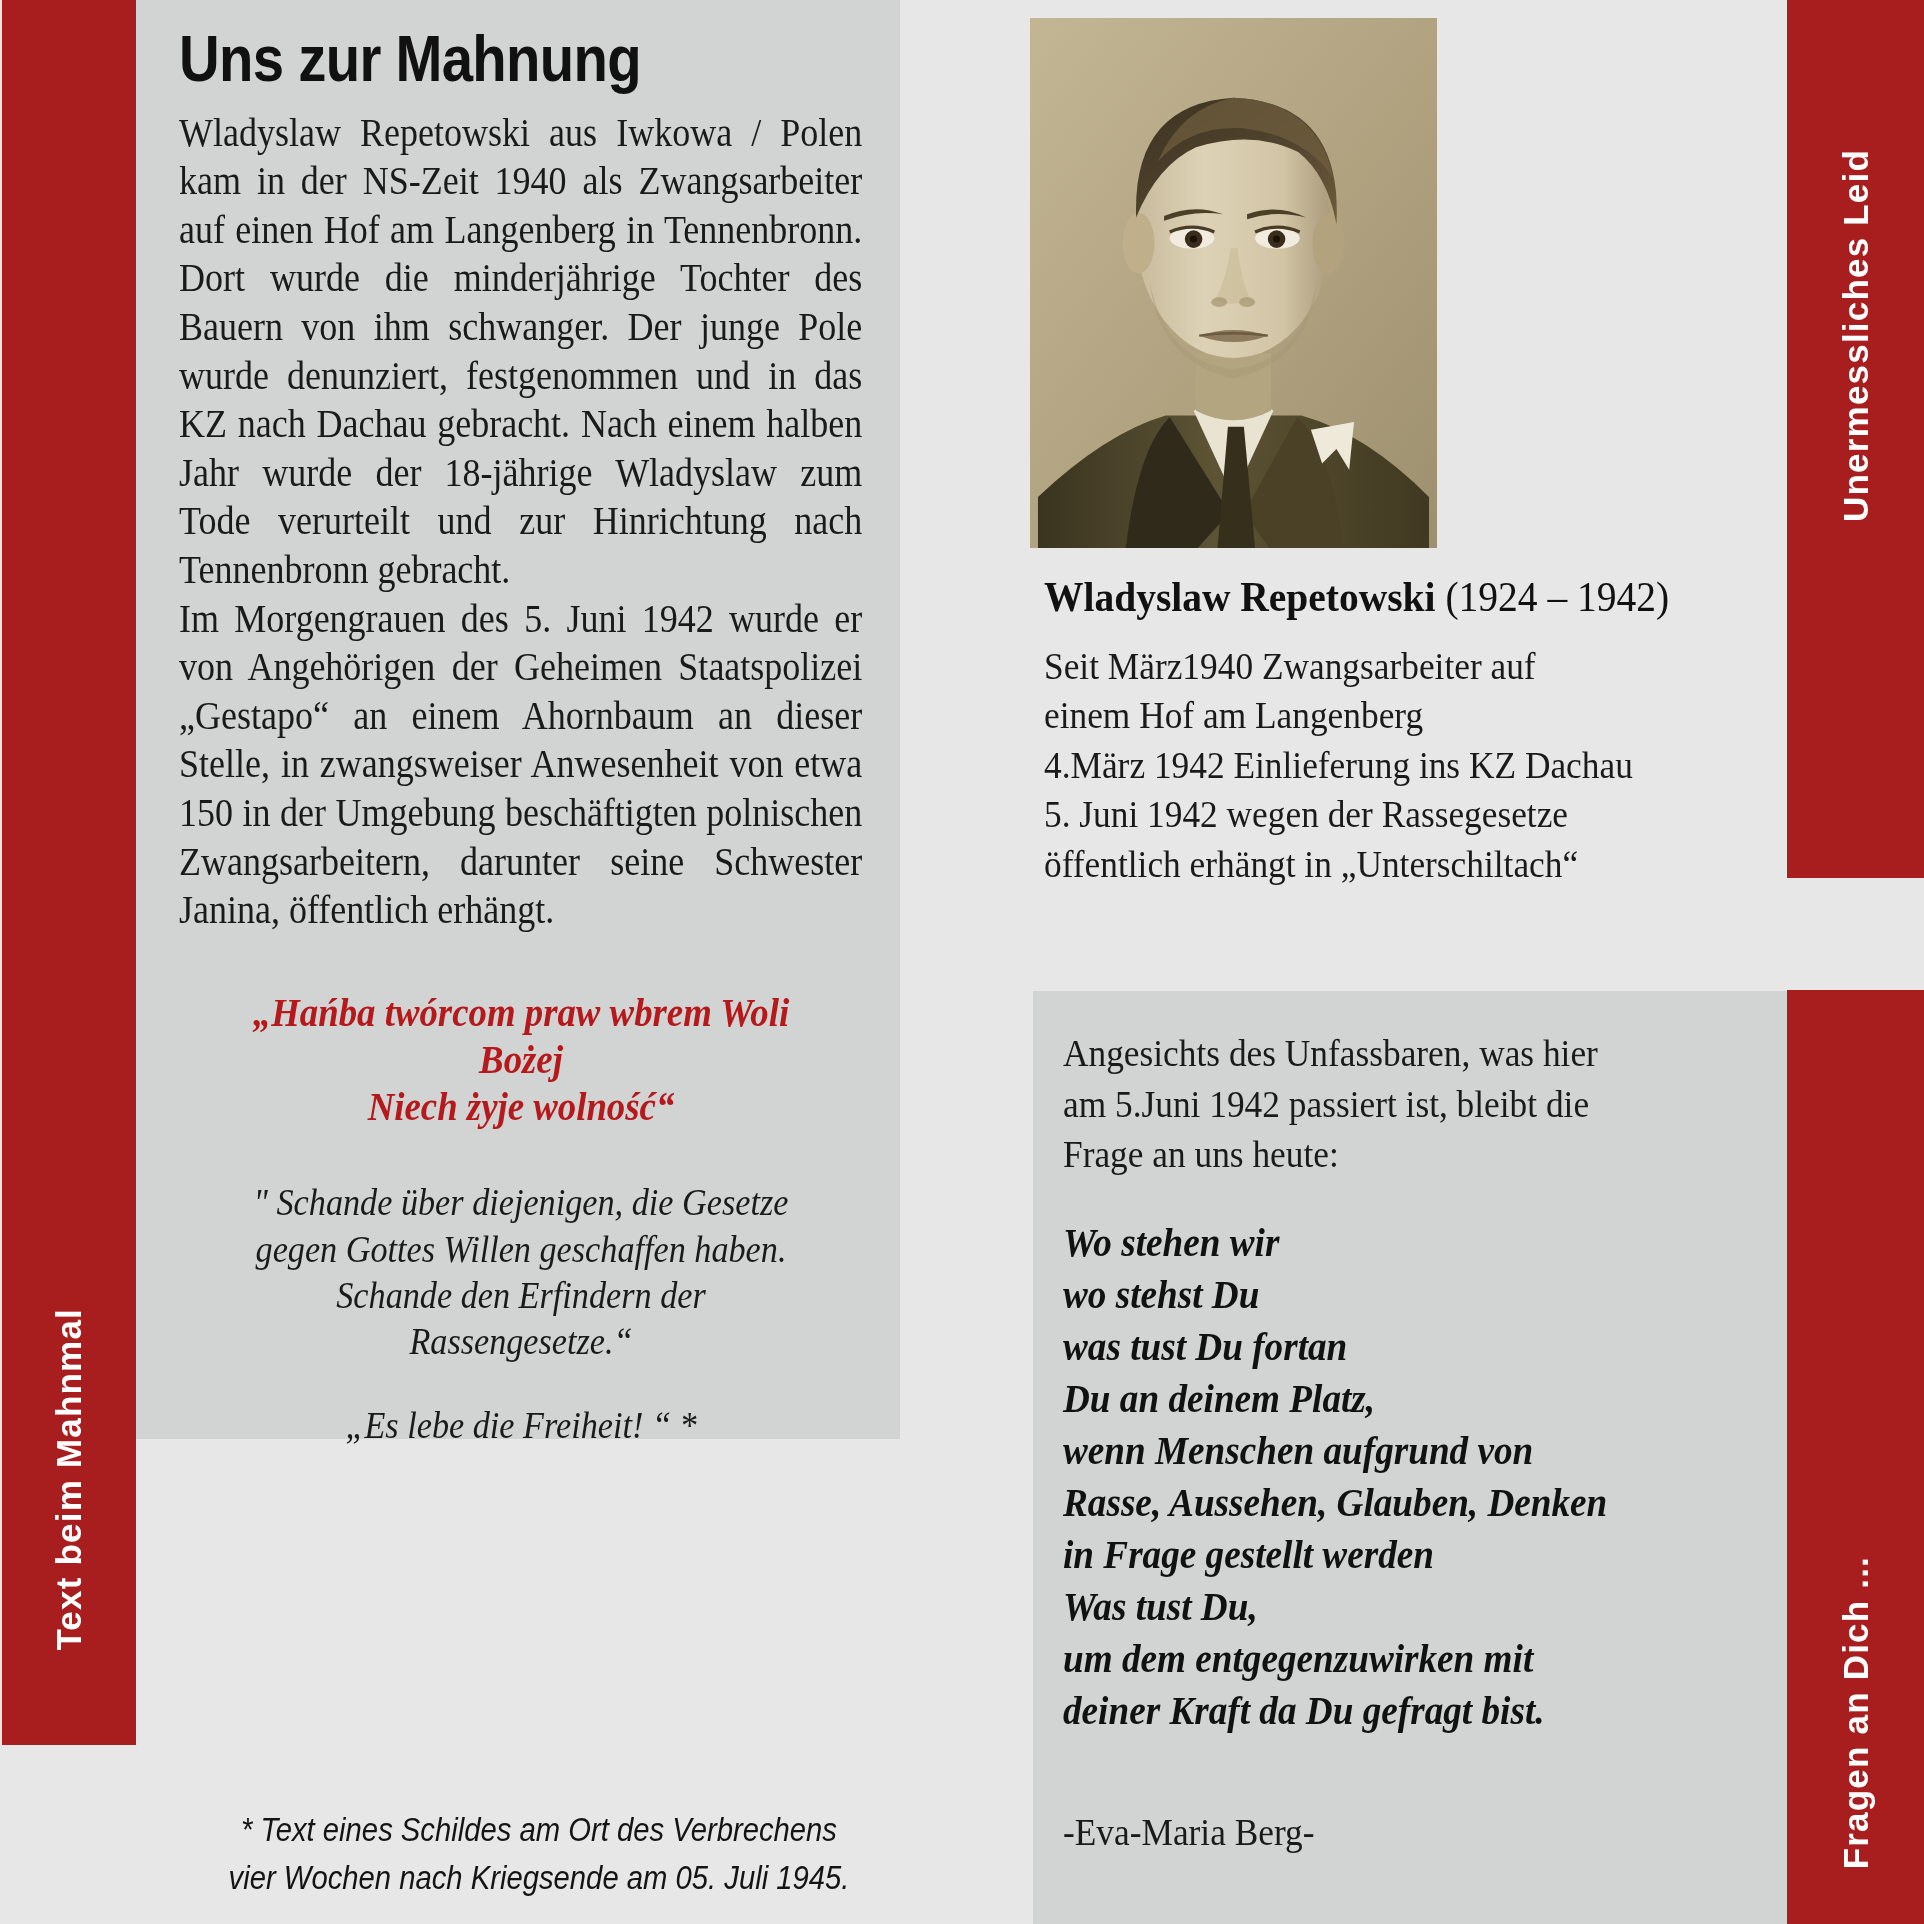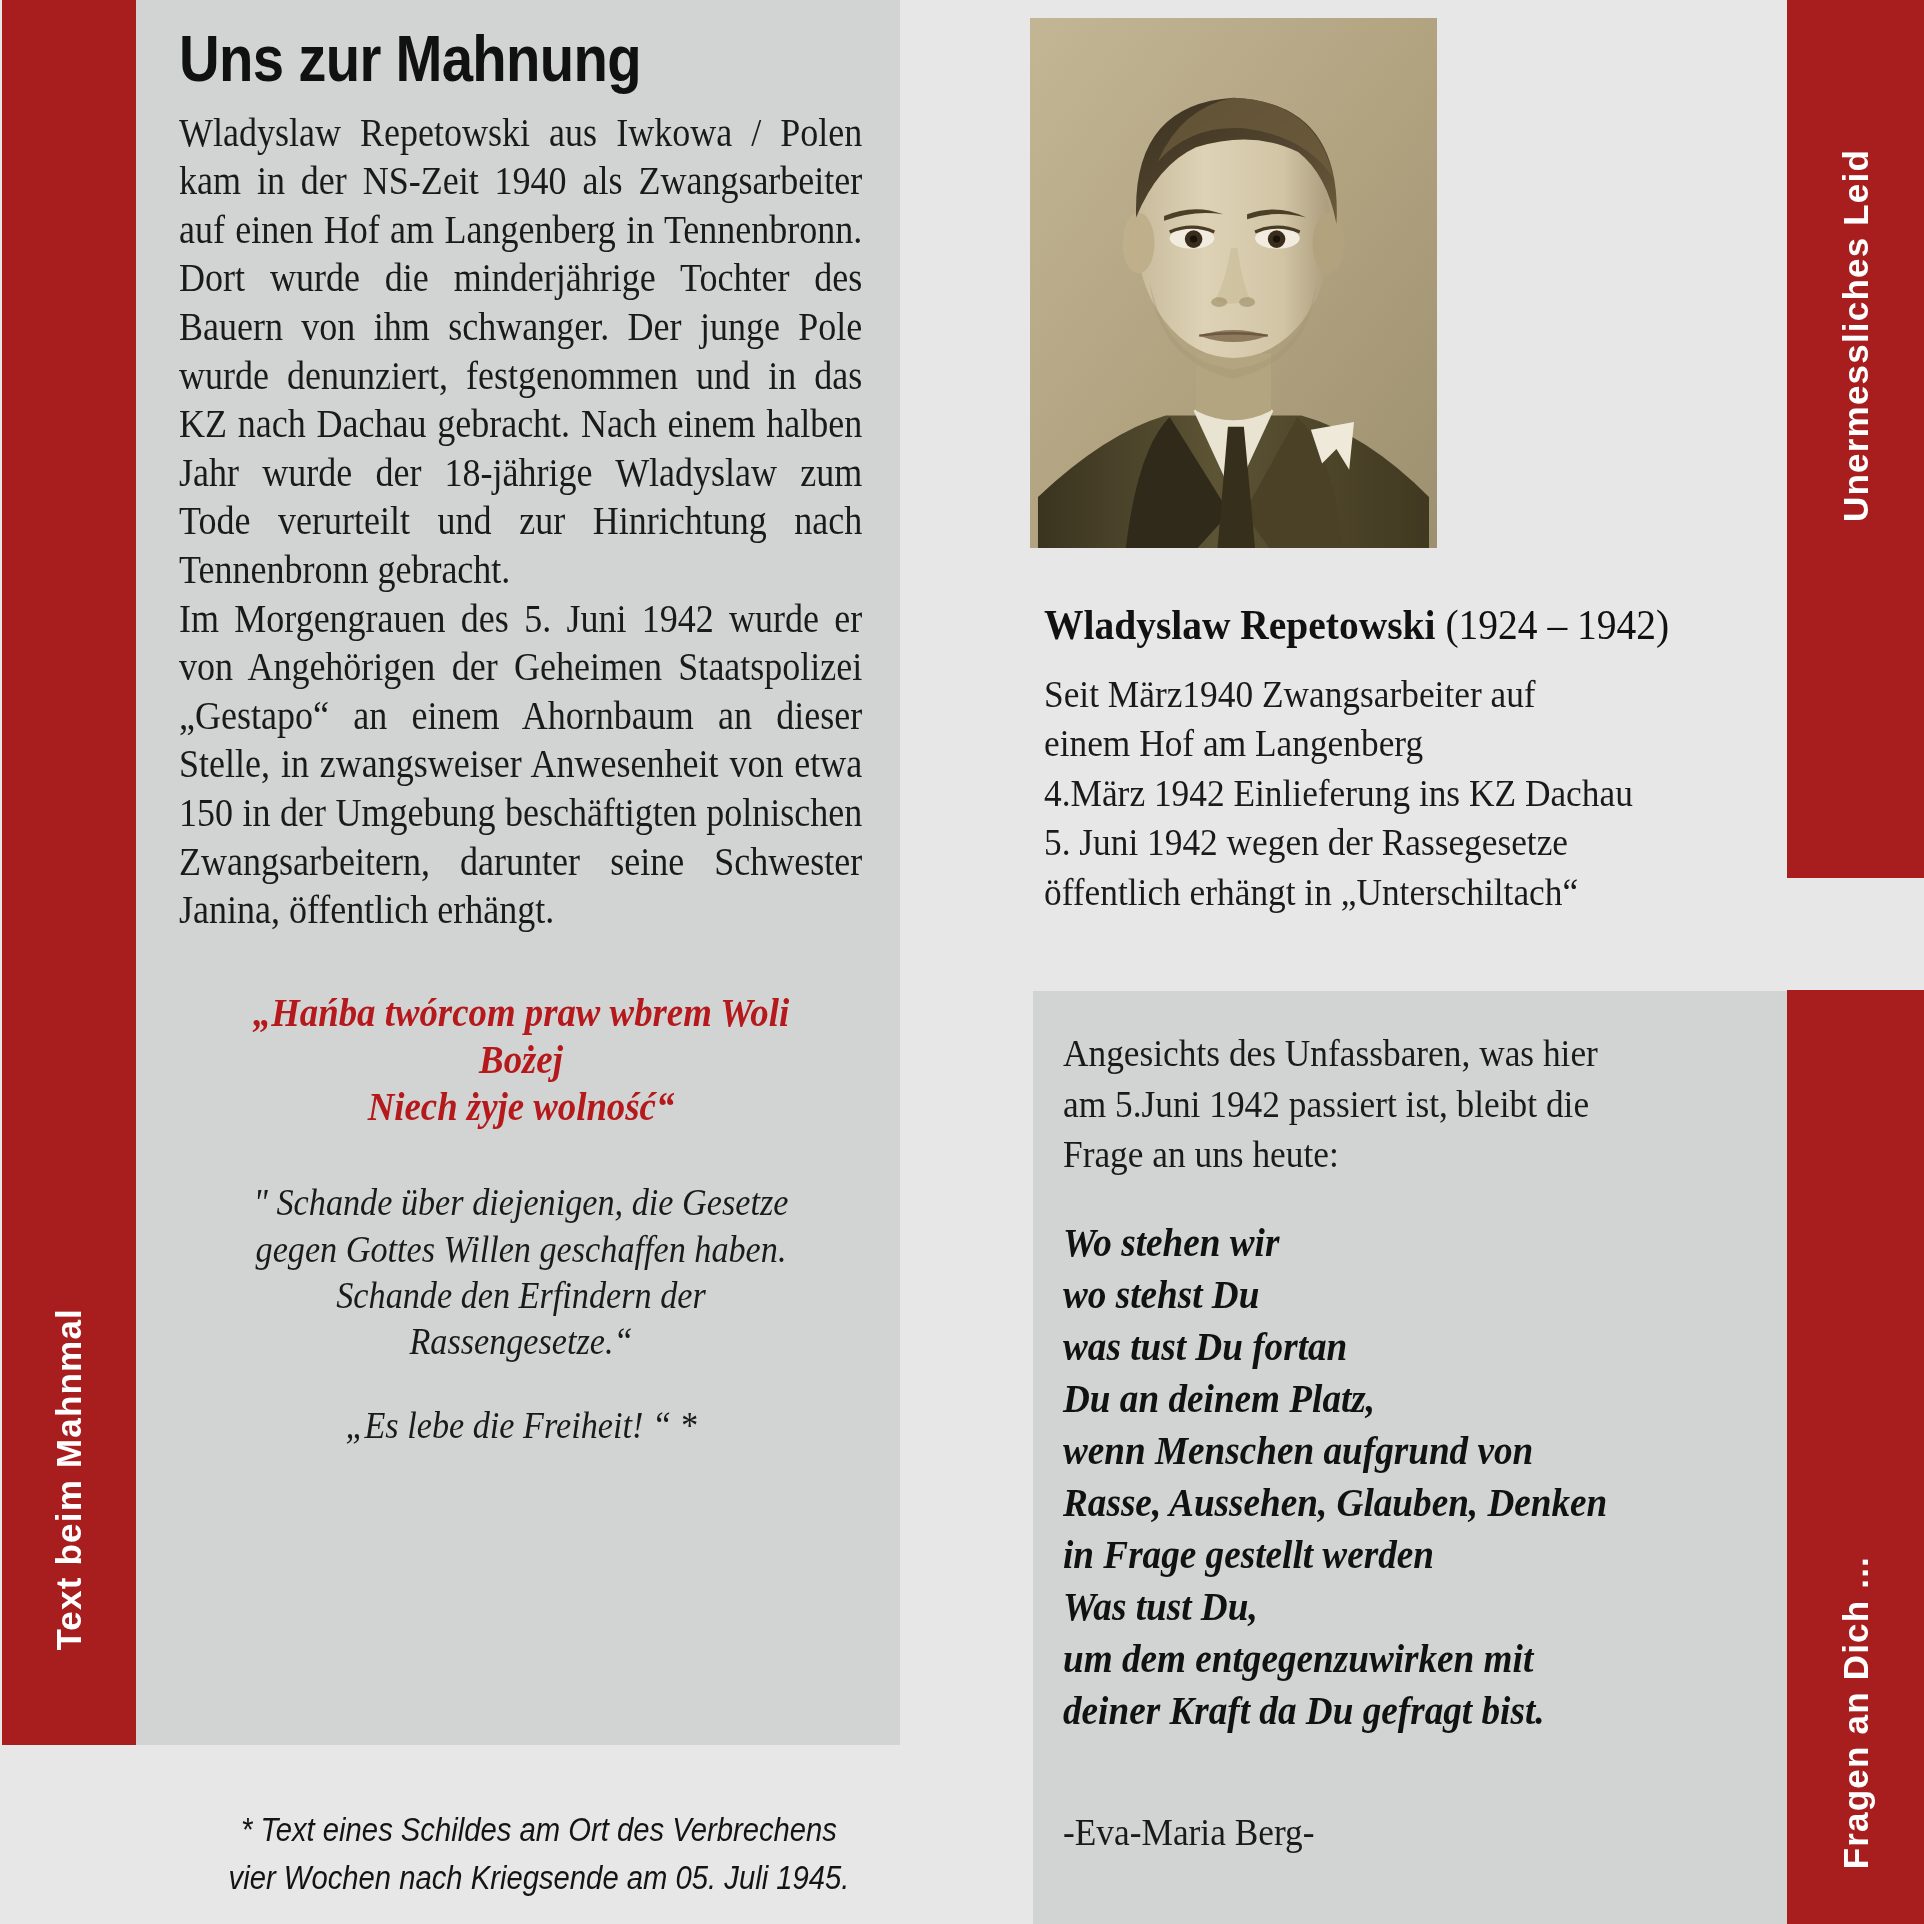--- a/index.html
+++ b/index.html
@@ -61,21 +61,21 @@
     padding-bottom: 56px;
     box-sizing: border-box;
   }
 
   
   #panel-left {
     position: absolute;
     left: 136px;
     top: 0px;
     width: 764px;
-    height: 1745px;
+    height: 1439px;
     background: #d2d4d3;
     box-sizing: border-box;
     padding: 27px 37px 0 43px;
   }
 
   #page-title {
     font-family: "Liberation Sans", sans-serif;
     font-weight: bold;
     font-size: 64px;
     line-height: 1.0;
@@ -155,21 +155,20 @@
     background: #b3a686;
   }
   #portrait svg { display: block; width: 100%; height: 100%; }
 
   
   #bio-block {
     position: absolute;
     left: 1044px;
     top: 573px;
     width: 750px;
-    margin-top: 28px;
   }
   #person-name {
     font-family: "Liberation Serif", serif;
     font-size: 42px;
     color: #111111;
     margin: 0 0 21px 0;
     white-space: nowrap;
     transform: scaleX(0.94);
     transform-origin: left top;
   }

